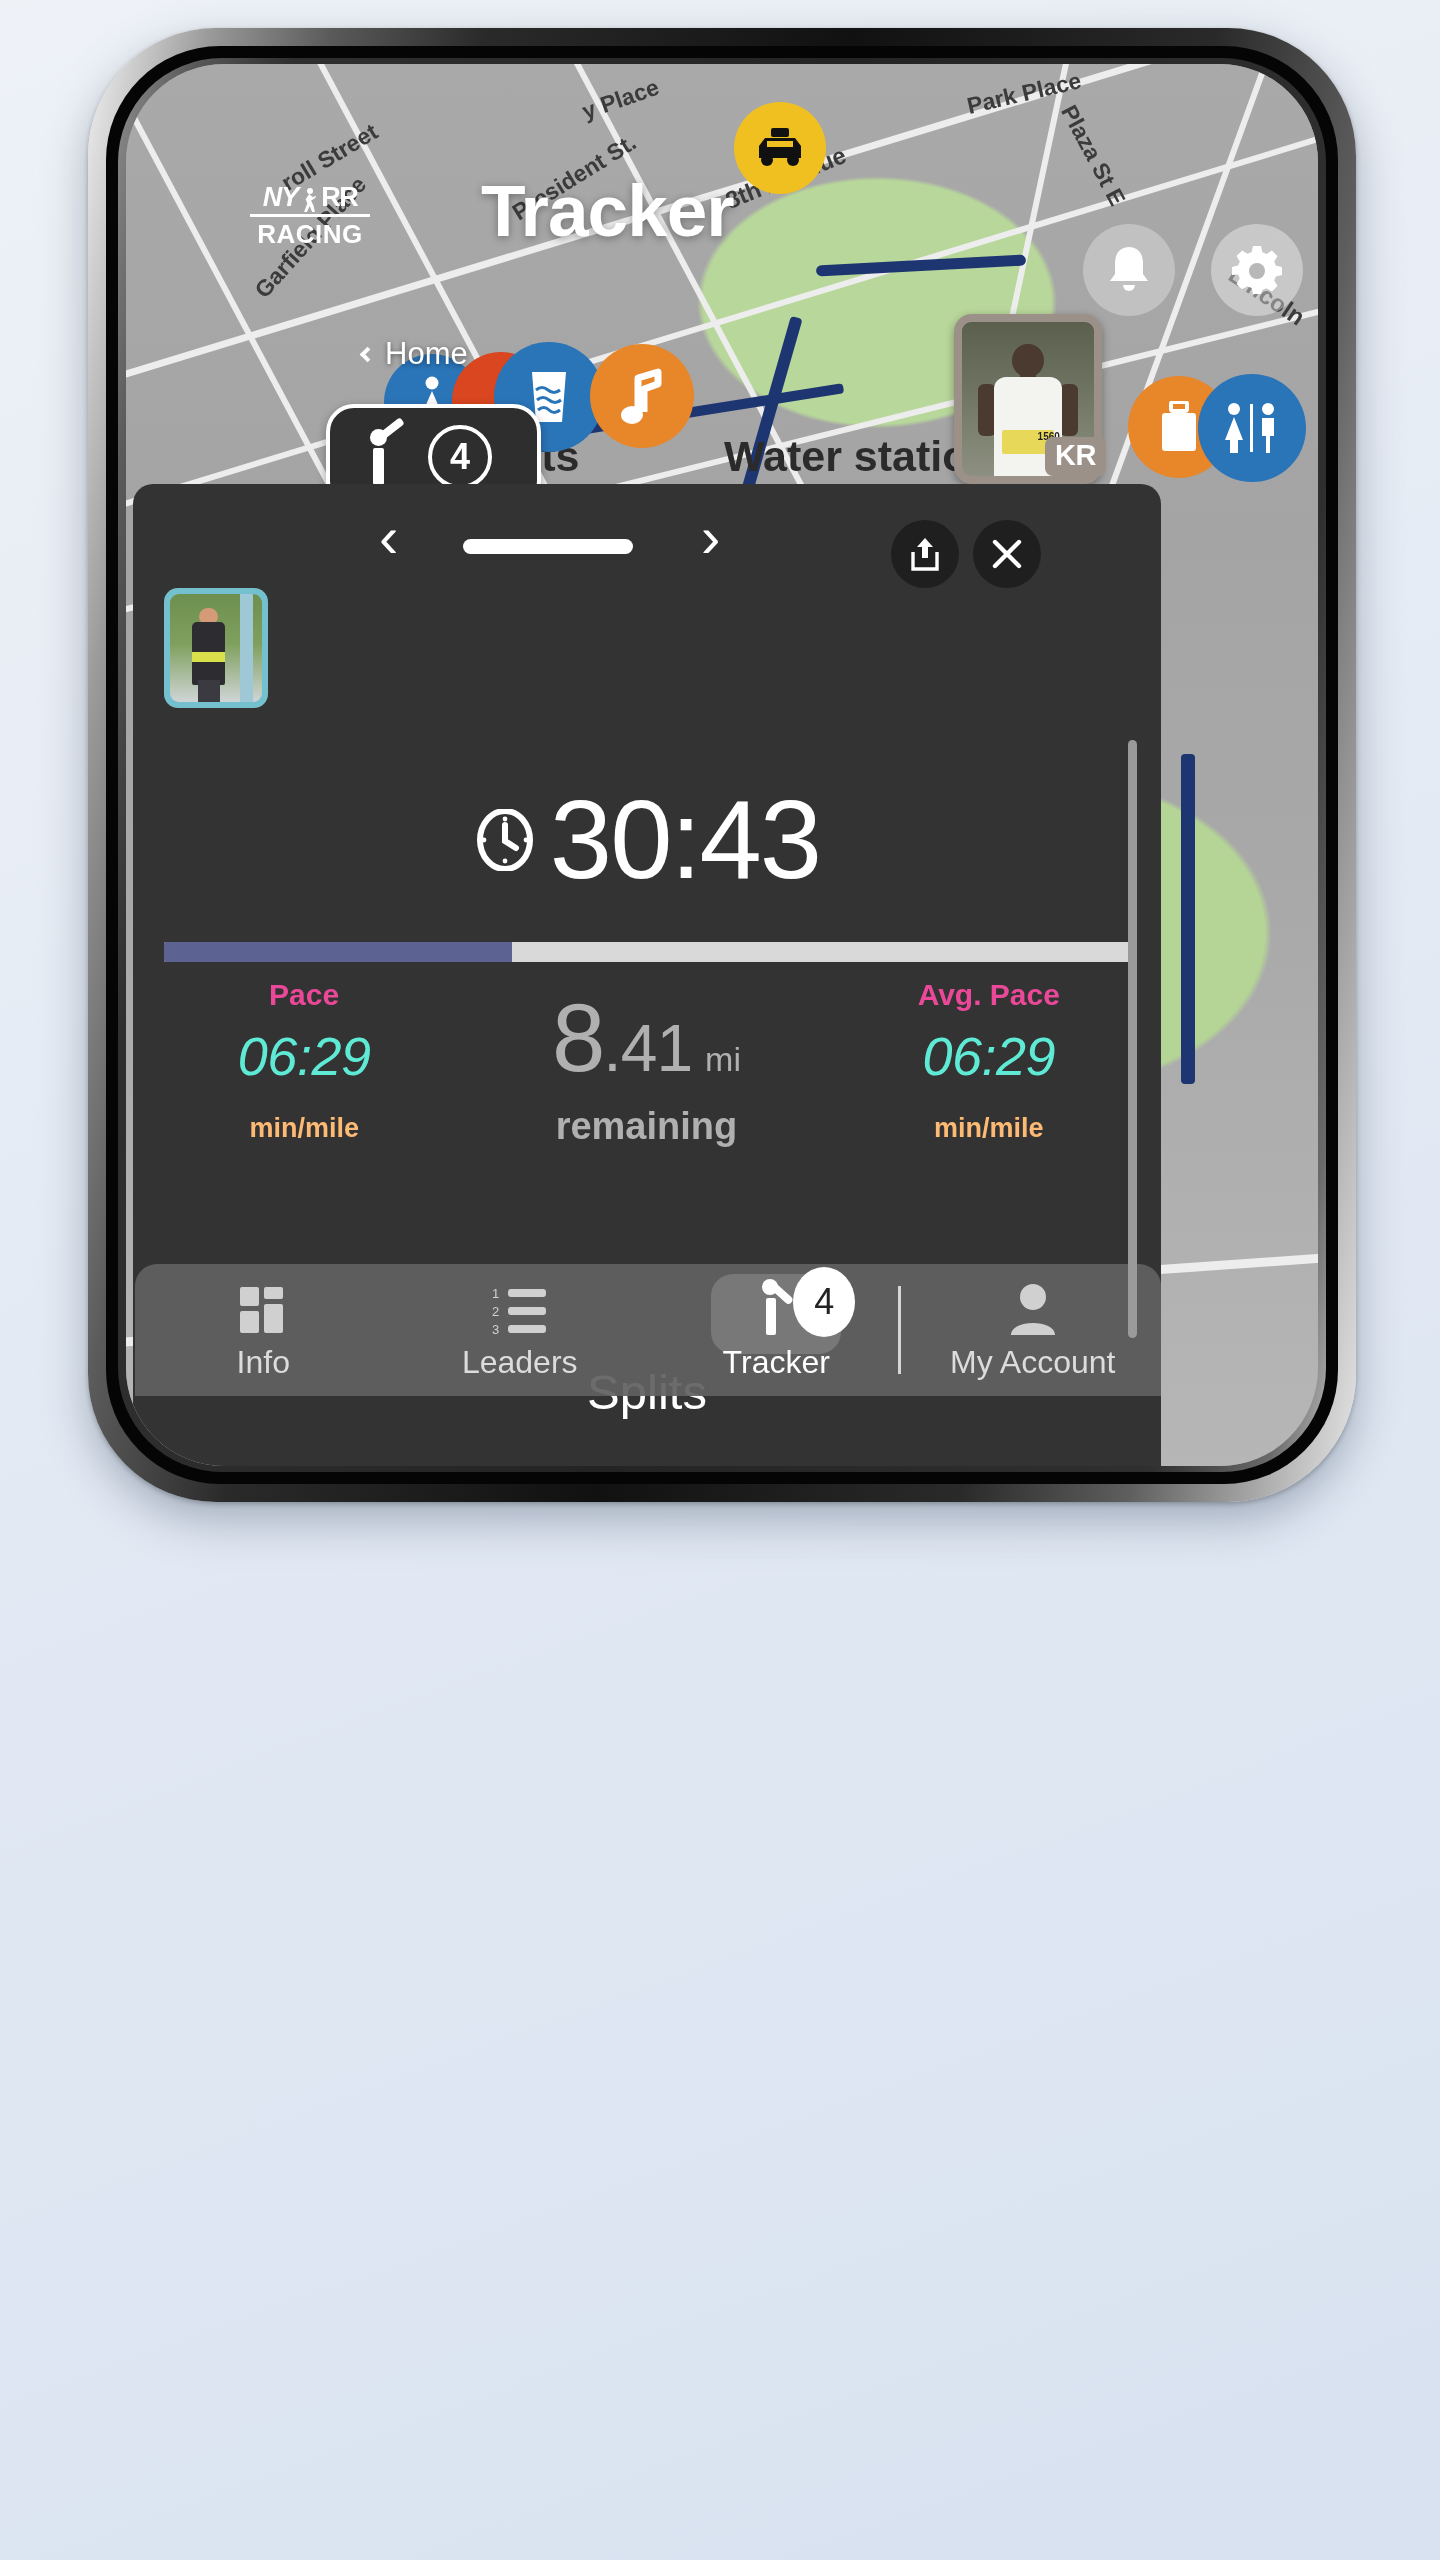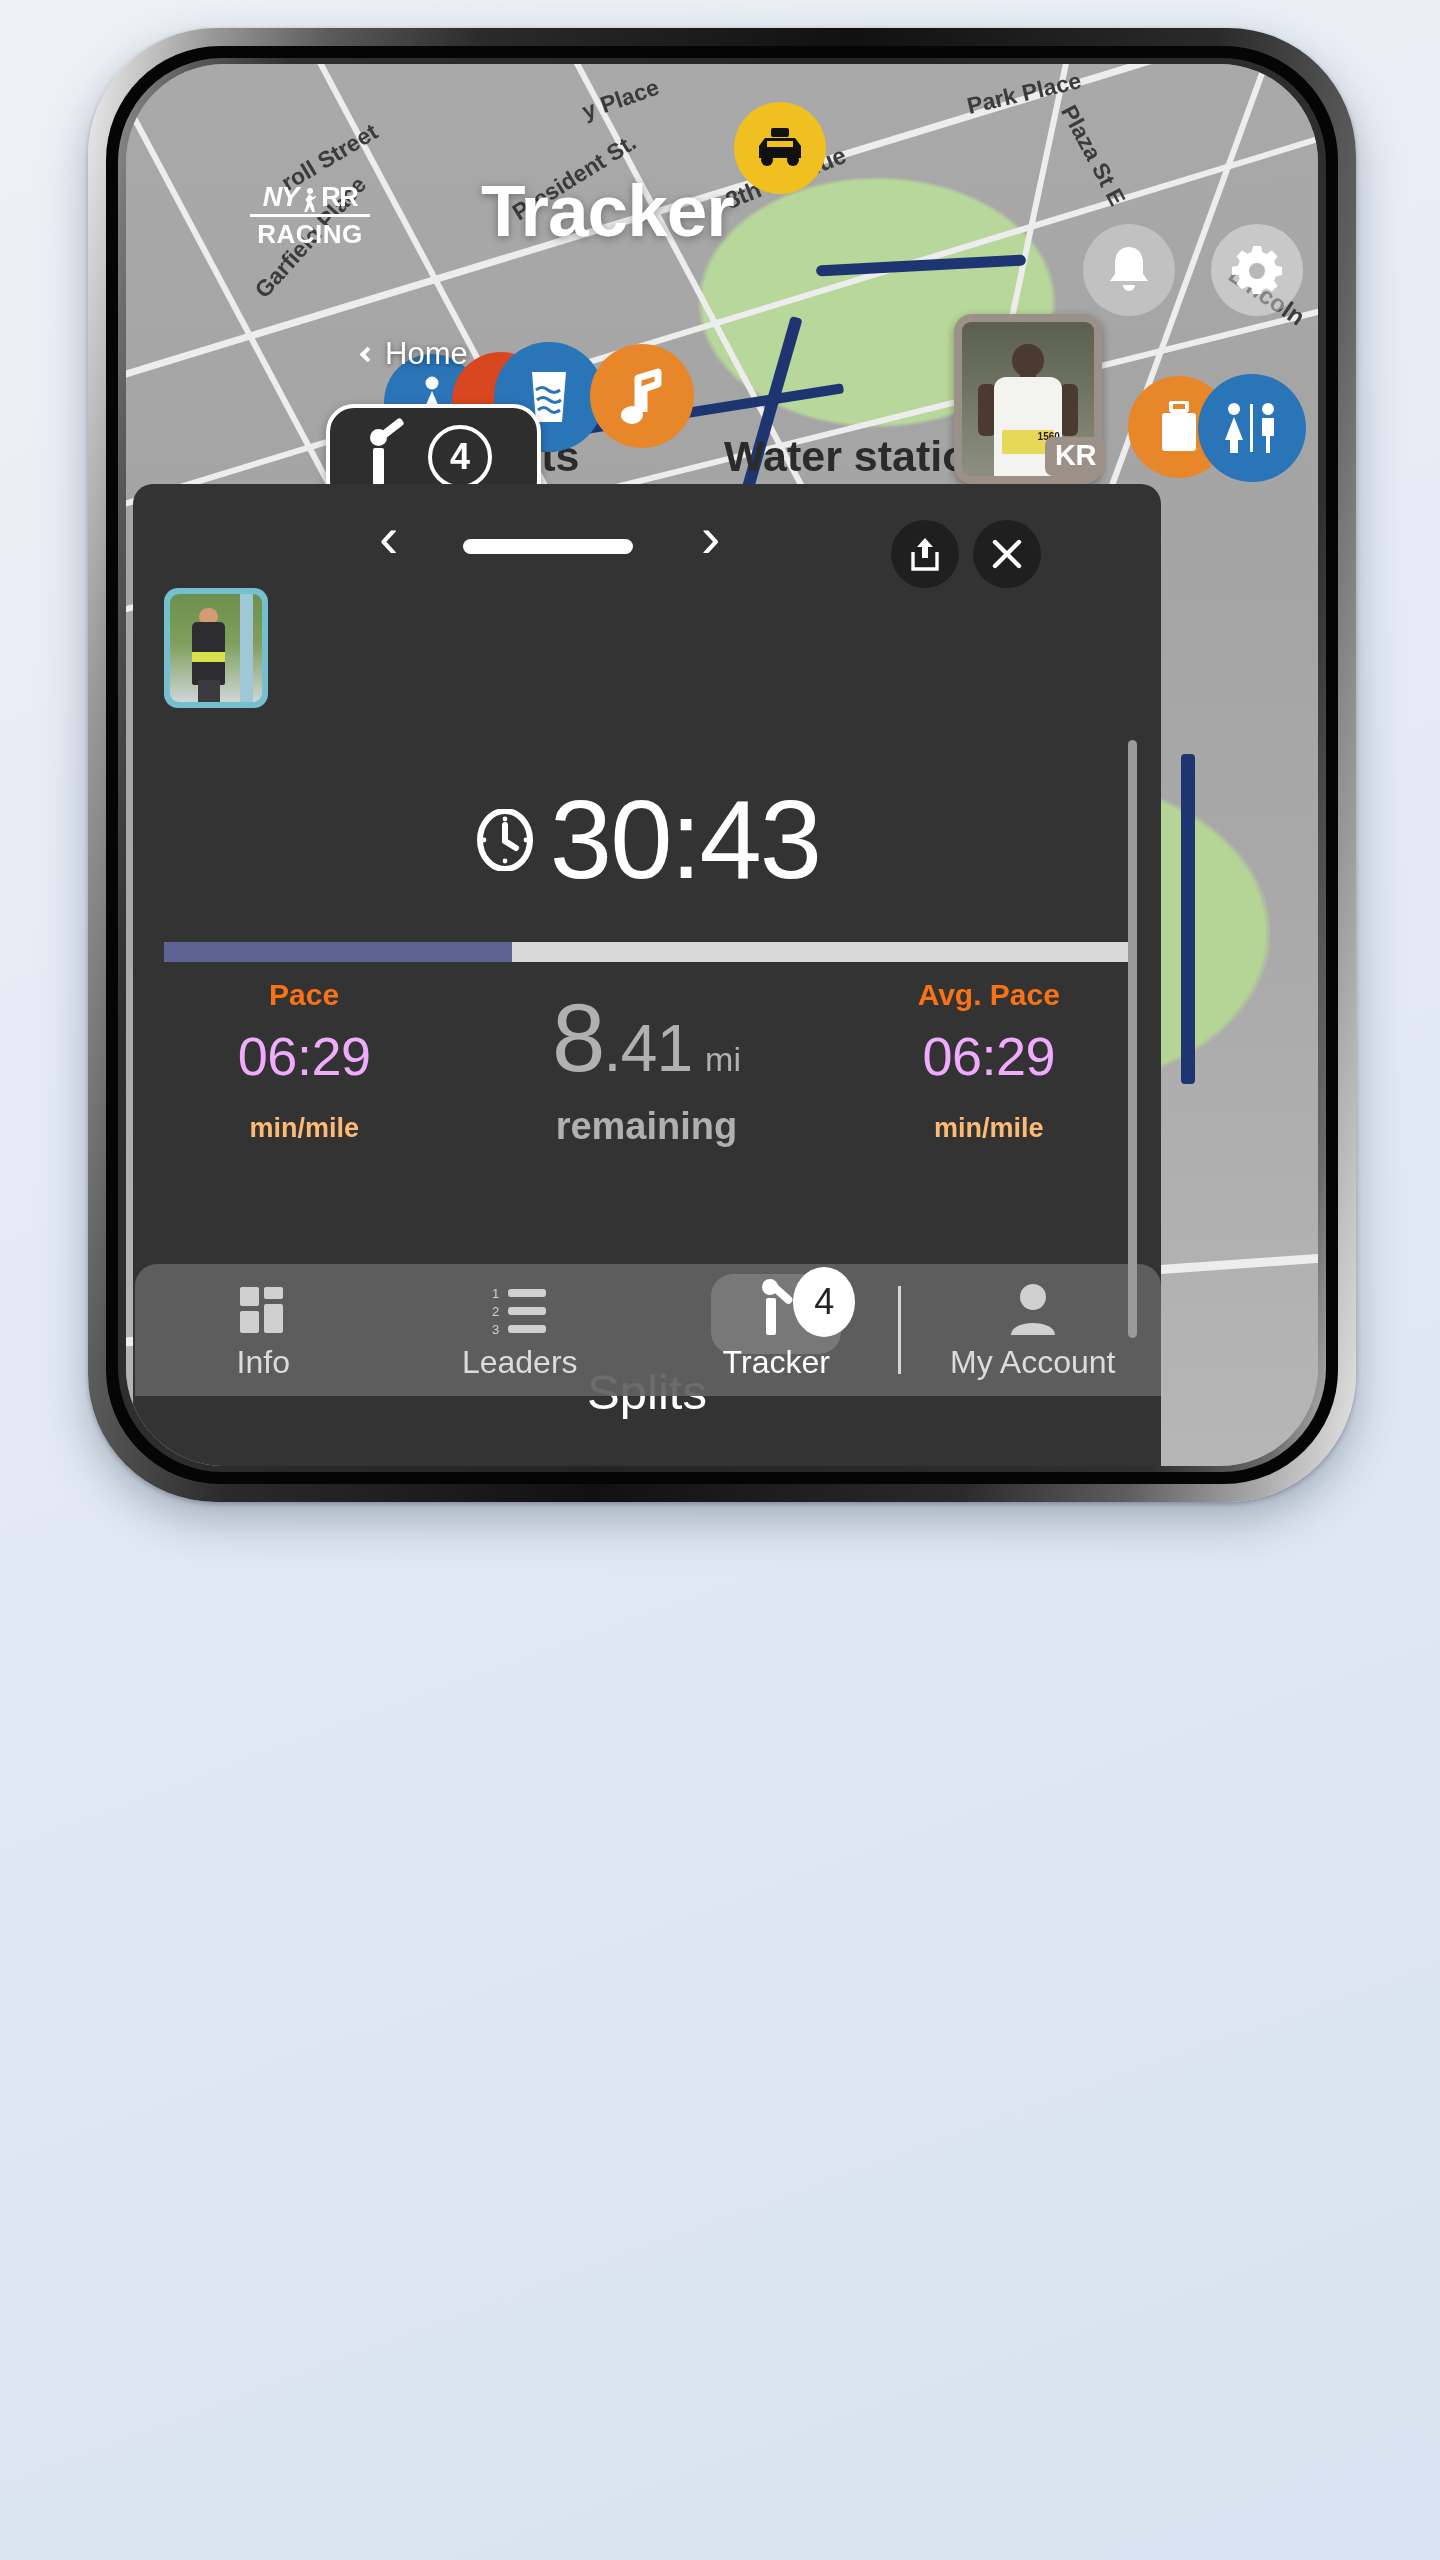--- a/index.html
+++ b/index.html
@@ -168,22 +168,22 @@
   .clock-icon{ width:62px; height:62px; }
   .timer-val{ color:#fff; font-size:112px; font-weight:300; letter-spacing:-2px; line-height:1; }
 
   .progress{
     position:absolute; left:31px; top:458px; width:966px; height:20px; background:#d9d9d9; border-radius:2px; overflow:hidden;
   }
   .progress-fill{ height:100%; background:#5c6392; }
 
   .stats{ position:absolute; left:0; top:494px; width:100%; display:flex; }
   .stat{ width:33.3%; text-align:center; }
-  .stat .lbl{ color:#f97316; font-size:30px; font-weight:700; }
-  .stat .val{ color:#f0abfc; font-size:54px; font-weight:400; margin-top:13px; letter-spacing:-.5px; }
+  .stat .lbl{ color:#ec4899; font-size:30px; font-weight:700; }
+  .stat .val{ color:#5eead4; font-size:54px; font-weight:400; margin-top:13px; letter-spacing:-.5px;font-style:italic; }
   .stat .unit{ color:#fdba74; font-size:27px; font-weight:700; margin-top:26px; }
   .stat-mid{ padding-top:14px; }
   .mid-num{ color:#b0b0b0; display:flex; align-items:baseline; justify-content:center; }
   .mid-big{ font-size:96px; font-weight:300; line-height:.95; letter-spacing:-2px; }
   .mid-dec{ font-size:66px; font-weight:300; line-height:.95; letter-spacing:-1px; }
   .mid-unit{ font-size:34px; font-weight:400; margin-left:13px; }
   .mid-rem{ color:#b0b0b0; font-size:38px; font-weight:700; margin-top:22px; }
 
   .splits-title{
     position:absolute; left:0; top:880px; width:100%; text-align:center;

